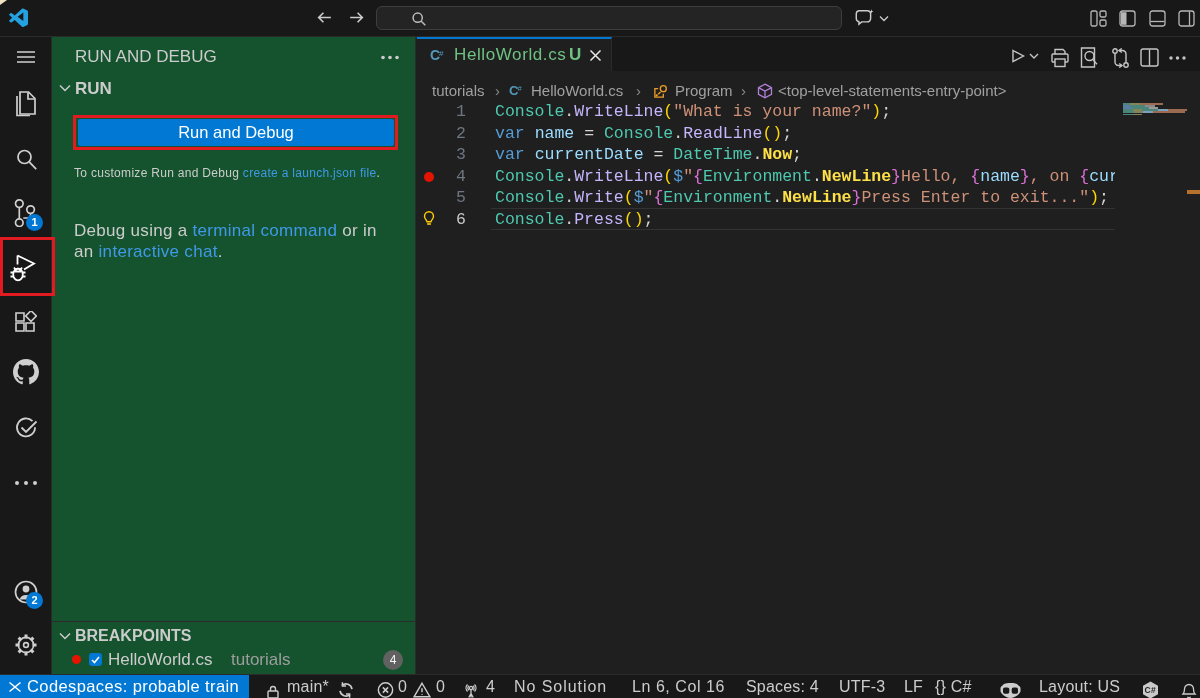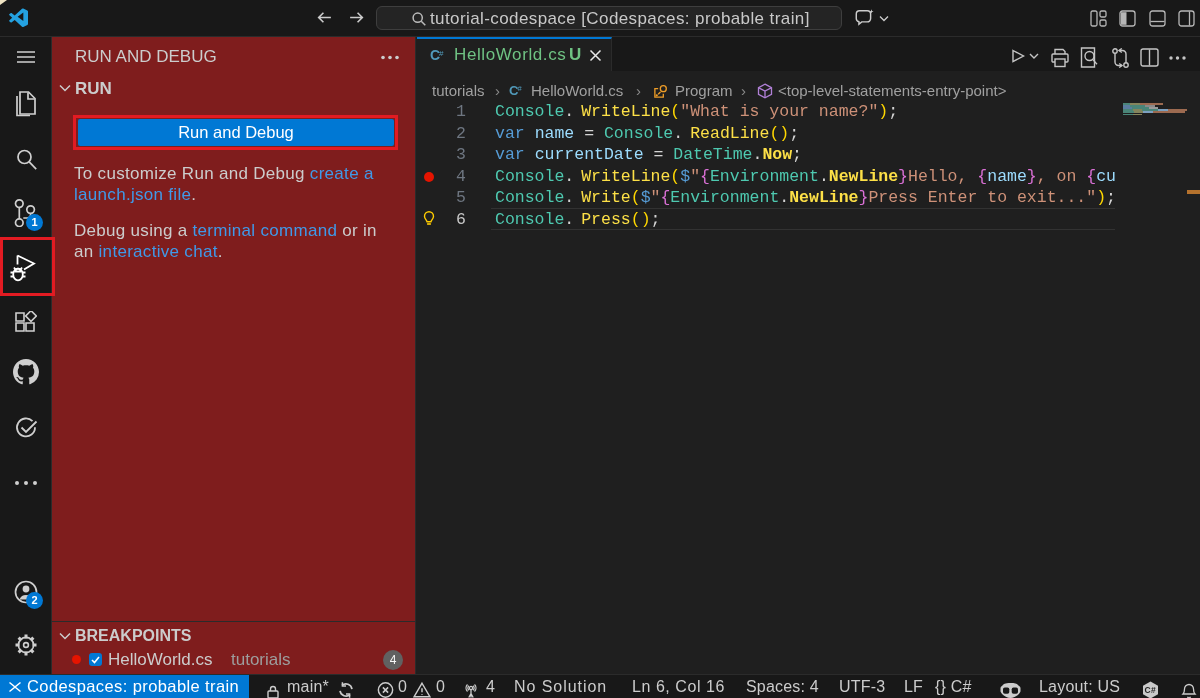--- a/index.html
+++ b/index.html
@@ -14,36 +14,36 @@
 #searchbox { position:absolute; left:376px; top:6px; width:466px; height:24px;
   background:#242424; border:1px solid #3e3e3e; border-radius:6px;
   color:#c9c9c9; font-size:17px; line-height:22px; }
 
 #activitybar { position:absolute; left:0; top:37px; width:52px; height:637px;
   background:#181818; border-right:1px solid #2b2b2b; }
 .badge { position:absolute; background:#0078d4; color:#fff; border-radius:50%;
   font-size:11px; font-weight:bold; text-align:center; }
 
 #sidebar { position:absolute; left:52px; top:37px; width:364px; height:637px;
-  background:#7f1d1d; border-right:1px solid #2b2b2b; color:#cccccc; }
+  background:#14532d; border-right:1px solid #2b2b2b; color:#cccccc; }
 .link { color:#4099e8; }
 
 #editor { position:absolute; left:417px; top:37px; width:783px; height:637px;
   background:#1f1f1f; }
 #tabbar { position:absolute; left:0; top:0; width:783px; height:34px; background:#181818; }
 #tab1 { position:absolute; left:0; top:0; width:195px; height:34px; background:#1f1f1f;
   border-top:2px solid #0078d4; border-right:1px solid #2b2b2b; }
 #breadcrumbs { position:absolute; left:0; top:39px; height:30px; width:783px;
   color:#a0a0a0; font-size:15px; line-height:30px; }
 #code { position:absolute; left:0; top:64px; width:698px; height:573px; overflow:hidden;
   font-family:"Liberation Mono", monospace; font-size:16.5px; white-space:pre; }
 .cl { position:absolute; left:78px; height:21.5px; line-height:21.5px; }
 .ln { position:absolute; left:0; width:49px; text-align:right; color:#6e7681;
   height:21.5px; line-height:21.5px; }
-.c-teal { color:#4EC9B0; } .c-yel { color:#fde047;margin-left:7px; } .c-blue { color:#569CD6; }
+.c-teal { color:#4EC9B0; } .c-yel { color:#c4b5fd; } .c-blue { color:#569CD6; }
 .c-lblue { color:#9CDCFE;margin-top:24px; } .c-str { color:#CE9178; } .c-gold { color:#FFD700; }
 .c-pink { color:#DA70D6; } .c-fg { color:#D4D4D4; } .c-nw { color:#fde047; font-weight:bold; }
 
 #statusbar { position:absolute; left:0; top:674px; width:1200px; height:24px;
   background:#181818; border-top:1px solid #2b2b2b; color:#cccccc; font-size:16px; letter-spacing:0.2px;padding-left:16px; }
 .sb { position:absolute; top:0; height:24px; line-height:23px; white-space:nowrap; }
 .redbox { position:absolute; border:3px solid #e21b22; z-index:10; }
 </style>
 </head>
 <body>
@@ -59,21 +59,20 @@
         <path d="M14 8H2.5M7 3.5 2.5 8 7 12.5"></path>
       </svg>
     <svg class="abs" style="left:348px;top:9px" width="17" height="17" viewBox="0 0 16 16" fill="none" stroke="#cccccc" stroke-width="1.5">
         <path d="M2 8h11.5M9 3.5 13.5 8 9 12.5"></path>
       </svg>
     <div id="searchbox">
       <svg class="abs" style="left:34px;top:4px" width="16" height="16" viewBox="0 0 16 16" fill="none" stroke="#bbbbbb" stroke-width="1.5">
           <circle cx="6.7" cy="6.7" r="4.6"></circle>
           <path d="m10.3 10.3 4 4"></path>
         </svg>
-      <span class="abs" style="left:53px;top:1px;letter-spacing:0.4px">tutorial-codespace [Codespaces: probable train]</span>
     </div>
     <svg class="abs" style="left:854px;top:8px" width="21" height="20" viewBox="0 0 18 18" fill="none" stroke="#cccccc" stroke-width="1.3">
         <path d="M4.5 2.5h7a3 3 0 0 1 3 3v4a3 3 0 0 1-3 3h-5L4 14.6V12.4A3 3 0 0 1 1.6 9.5v-4a3 3 0 0 1 2.9-3z"></path>
         <path d="m15.3 1.2.5 1.4 1.4.5-1.4.5-.5 1.4-.5-1.4-1.4-.5 1.4-.5z" fill="#cccccc" stroke="none"></path>
       </svg>
     <svg class="abs" style="left:878px;top:14px" width="12" height="9" viewBox="0 0 12 9" fill="none" stroke="#cccccc" stroke-width="1.3">
         <path d="m2 2.5 4 4 4-4"></path>
       </svg>
     <svg class="abs" style="left:1090px;top:10px" width="17" height="17" viewBox="0 0 17 17" fill="none" stroke="#b6b6b6" stroke-width="1.3">
         <rect x="1" y="1" width="6" height="15" rx="1.5"></rect>
@@ -156,21 +155,21 @@
         <circle cx="3" cy="2.5" r="1.8" fill="#cccccc"></circle>
         <circle cx="10" cy="2.5" r="1.8" fill="#cccccc"></circle>
         <circle cx="17" cy="2.5" r="1.8" fill="#cccccc"></circle>
       </svg>
     <svg class="abs" style="left:7px;top:47px" width="12" height="8" viewBox="0 0 12 8" fill="none" stroke="#cccccc" stroke-width="1.5">
         <path d="m1 1.5 5 5 5-5"></path>
       </svg>
     <div class="abs" style="left:23px;top:42px;font-size:17px;font-weight:bold;color:#cccccc">RUN</div>
     <div class="redbox" style="left:21px;top:78px;width:325px;height:35px"></div>
     <div class="abs" style="left:26px;top:82px;width:316px;height:27px;background:#0078d4;border-radius:2px;color:#ffffff;font-size:16.5px;text-align:center;line-height:27px">Run and Debug</div>
-    <div class="abs" style="left:22px;top:126px;width:334px;font-size:17px;line-height:21px;letter-spacing:0.3px;color:#cccccc">To customize Run and Debug <span class="link">create a launch.json file</span>.</div>
+    <div class="abs" style="left:22px;top:126px;width:334px;font-size:12px;line-height:21px;letter-spacing:0.3px;color:#cccccc">To customize Run and Debug <span class="link">create a launch.json file</span>.</div>
     <div class="abs" style="left:22px;top:183px;width:344px;font-size:17px;line-height:21px;letter-spacing:0.3px;color:#cccccc">Debug using a <span class="link">terminal command</span> or in<br>an <span class="link">interactive chat</span>.</div>
     <div class="abs" style="left:0;top:584px;width:364px;height:1px;background:#2b2b2b"></div>
     <svg class="abs" style="left:7px;top:595px" width="12" height="8" viewBox="0 0 12 8" fill="none" stroke="#cccccc" stroke-width="1.5">
         <path d="m1 1.5 5 5 5-5"></path>
       </svg>
     <div class="abs" style="left:23px;top:590px;font-size:16px;font-weight:bold;color:#cccccc">BREAKPOINTS</div>
     <div class="abs" style="left:20px;top:618px;width:9px;height:9px;border-radius:50%;background:#e51400"></div>
     <div class="abs" style="left:37px;top:616px;width:13px;height:13px;background:#0078d4;border-radius:3px"></div>
     <svg class="abs" style="left:39px;top:619px" width="9" height="8" viewBox="0 0 9 8" fill="none" stroke="#ffffff" stroke-width="1.6">
         <path d="m1 4 2.5 2.5L8 1"></path>

